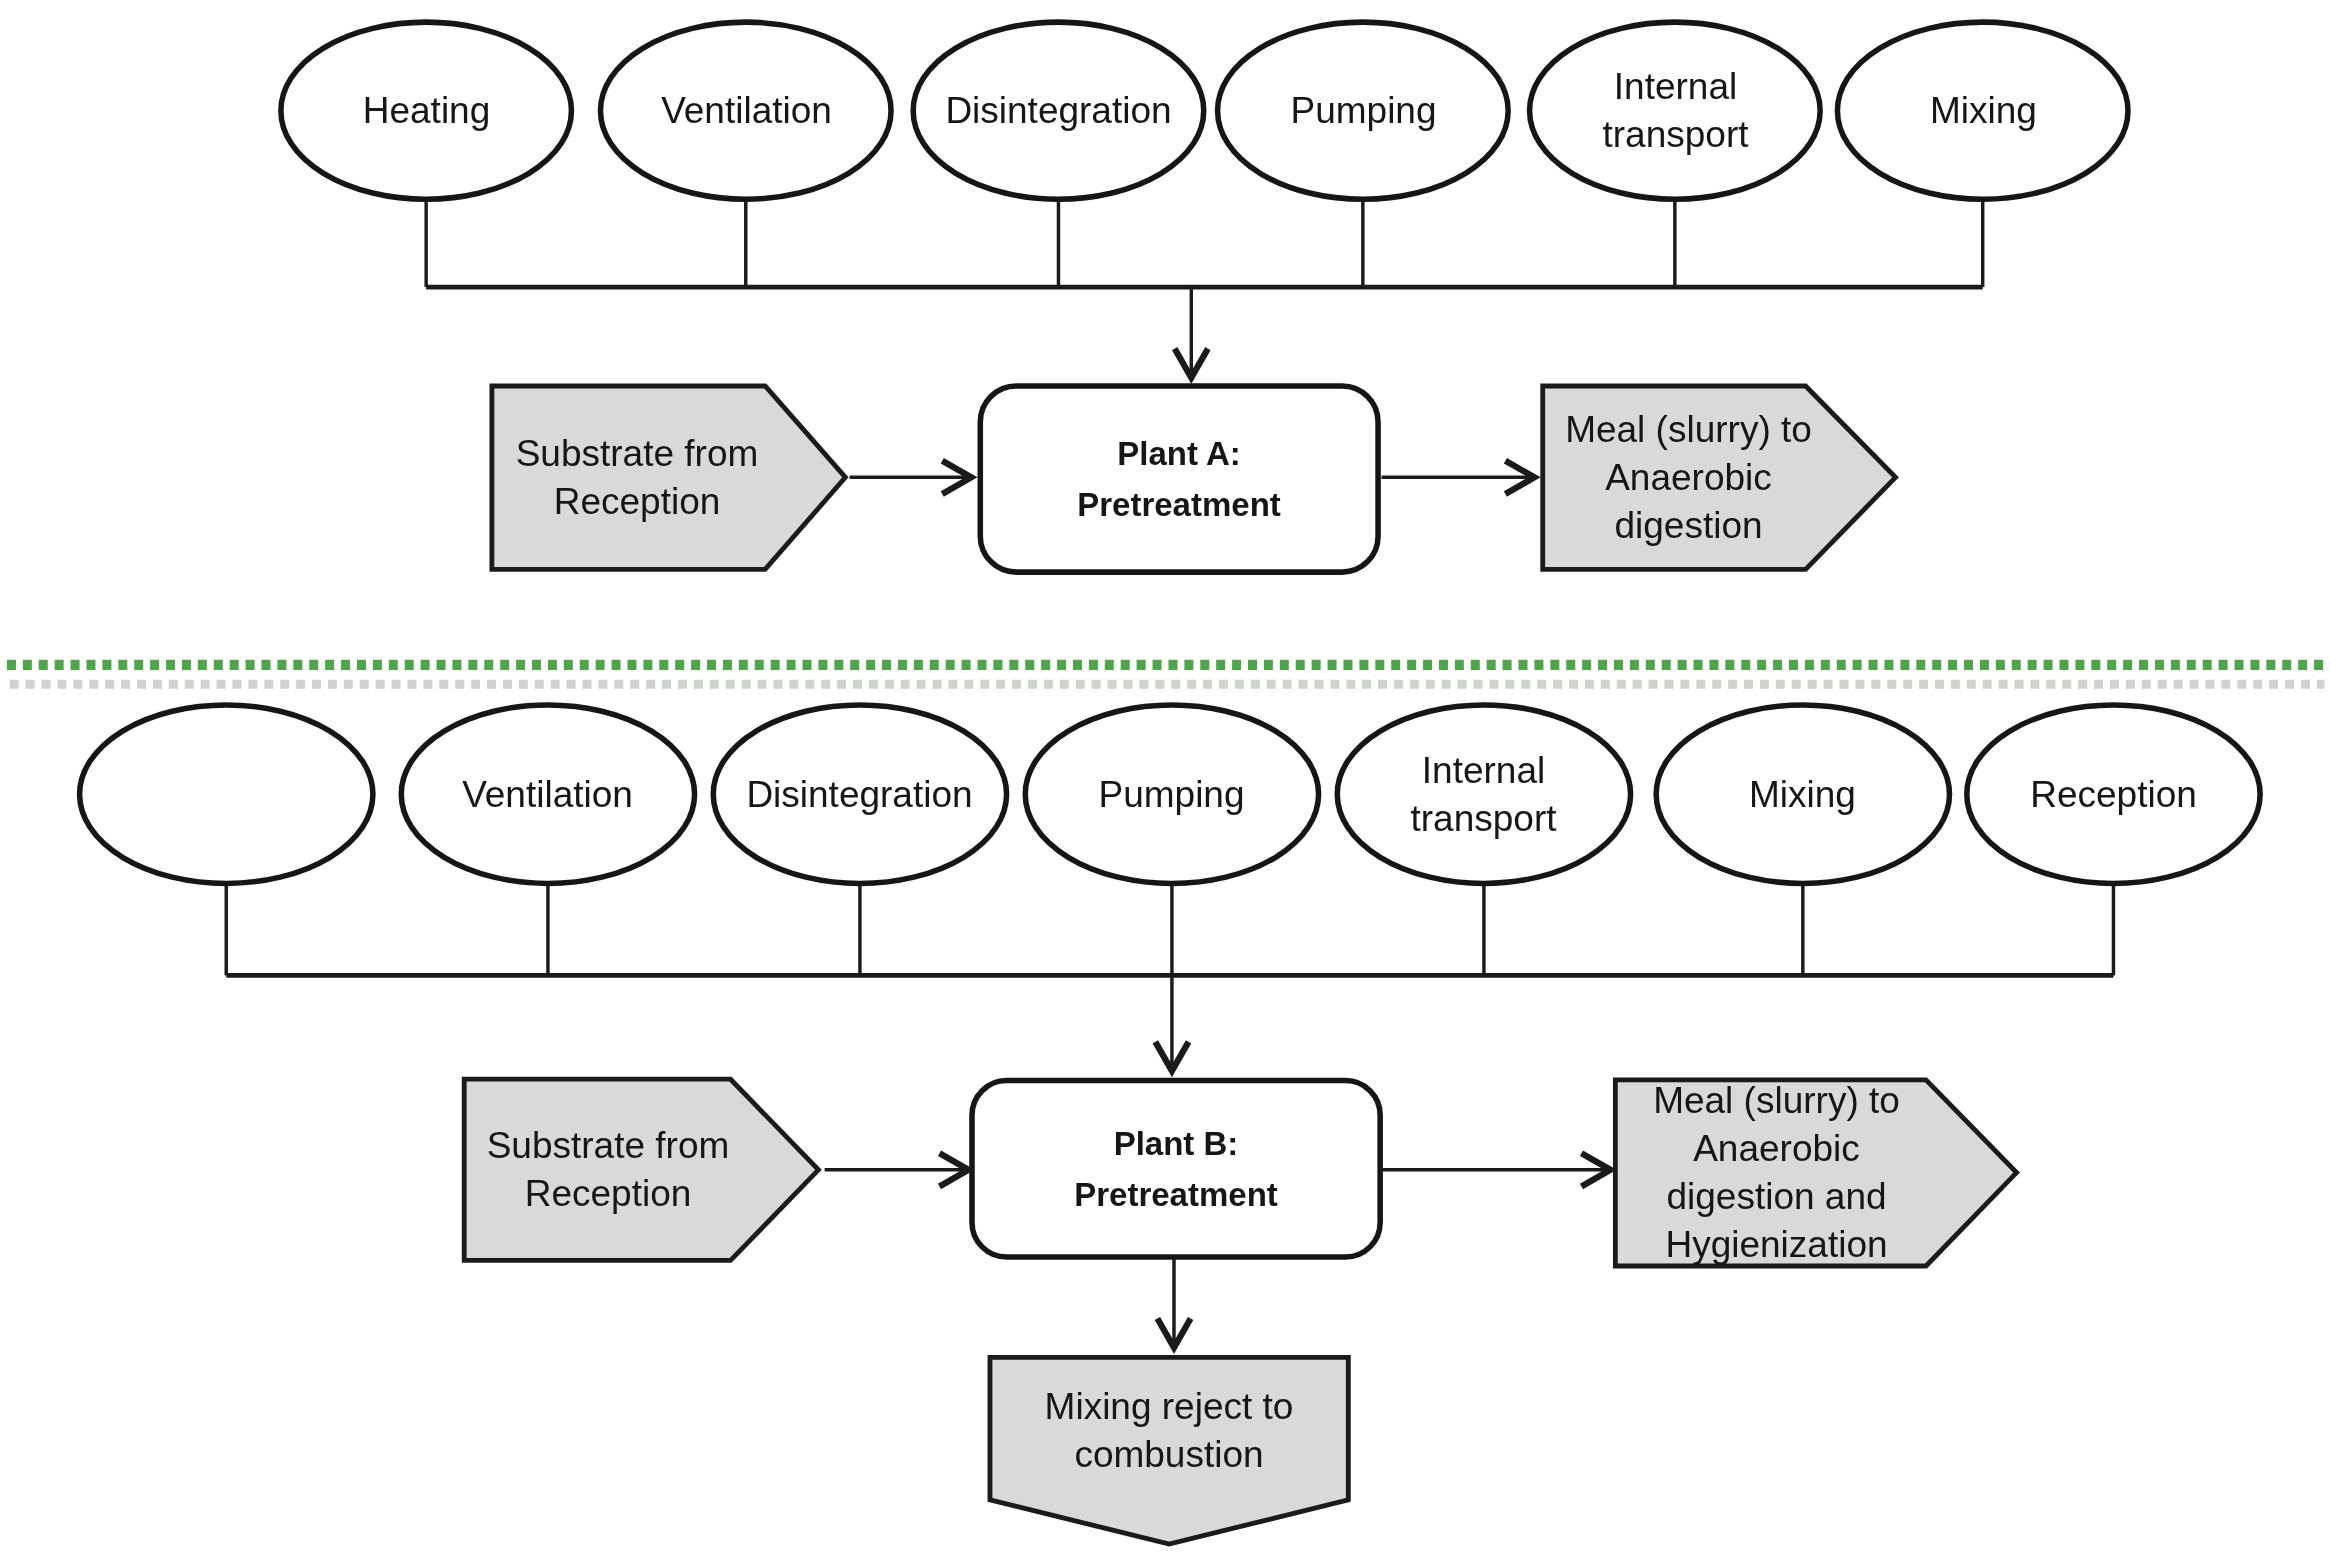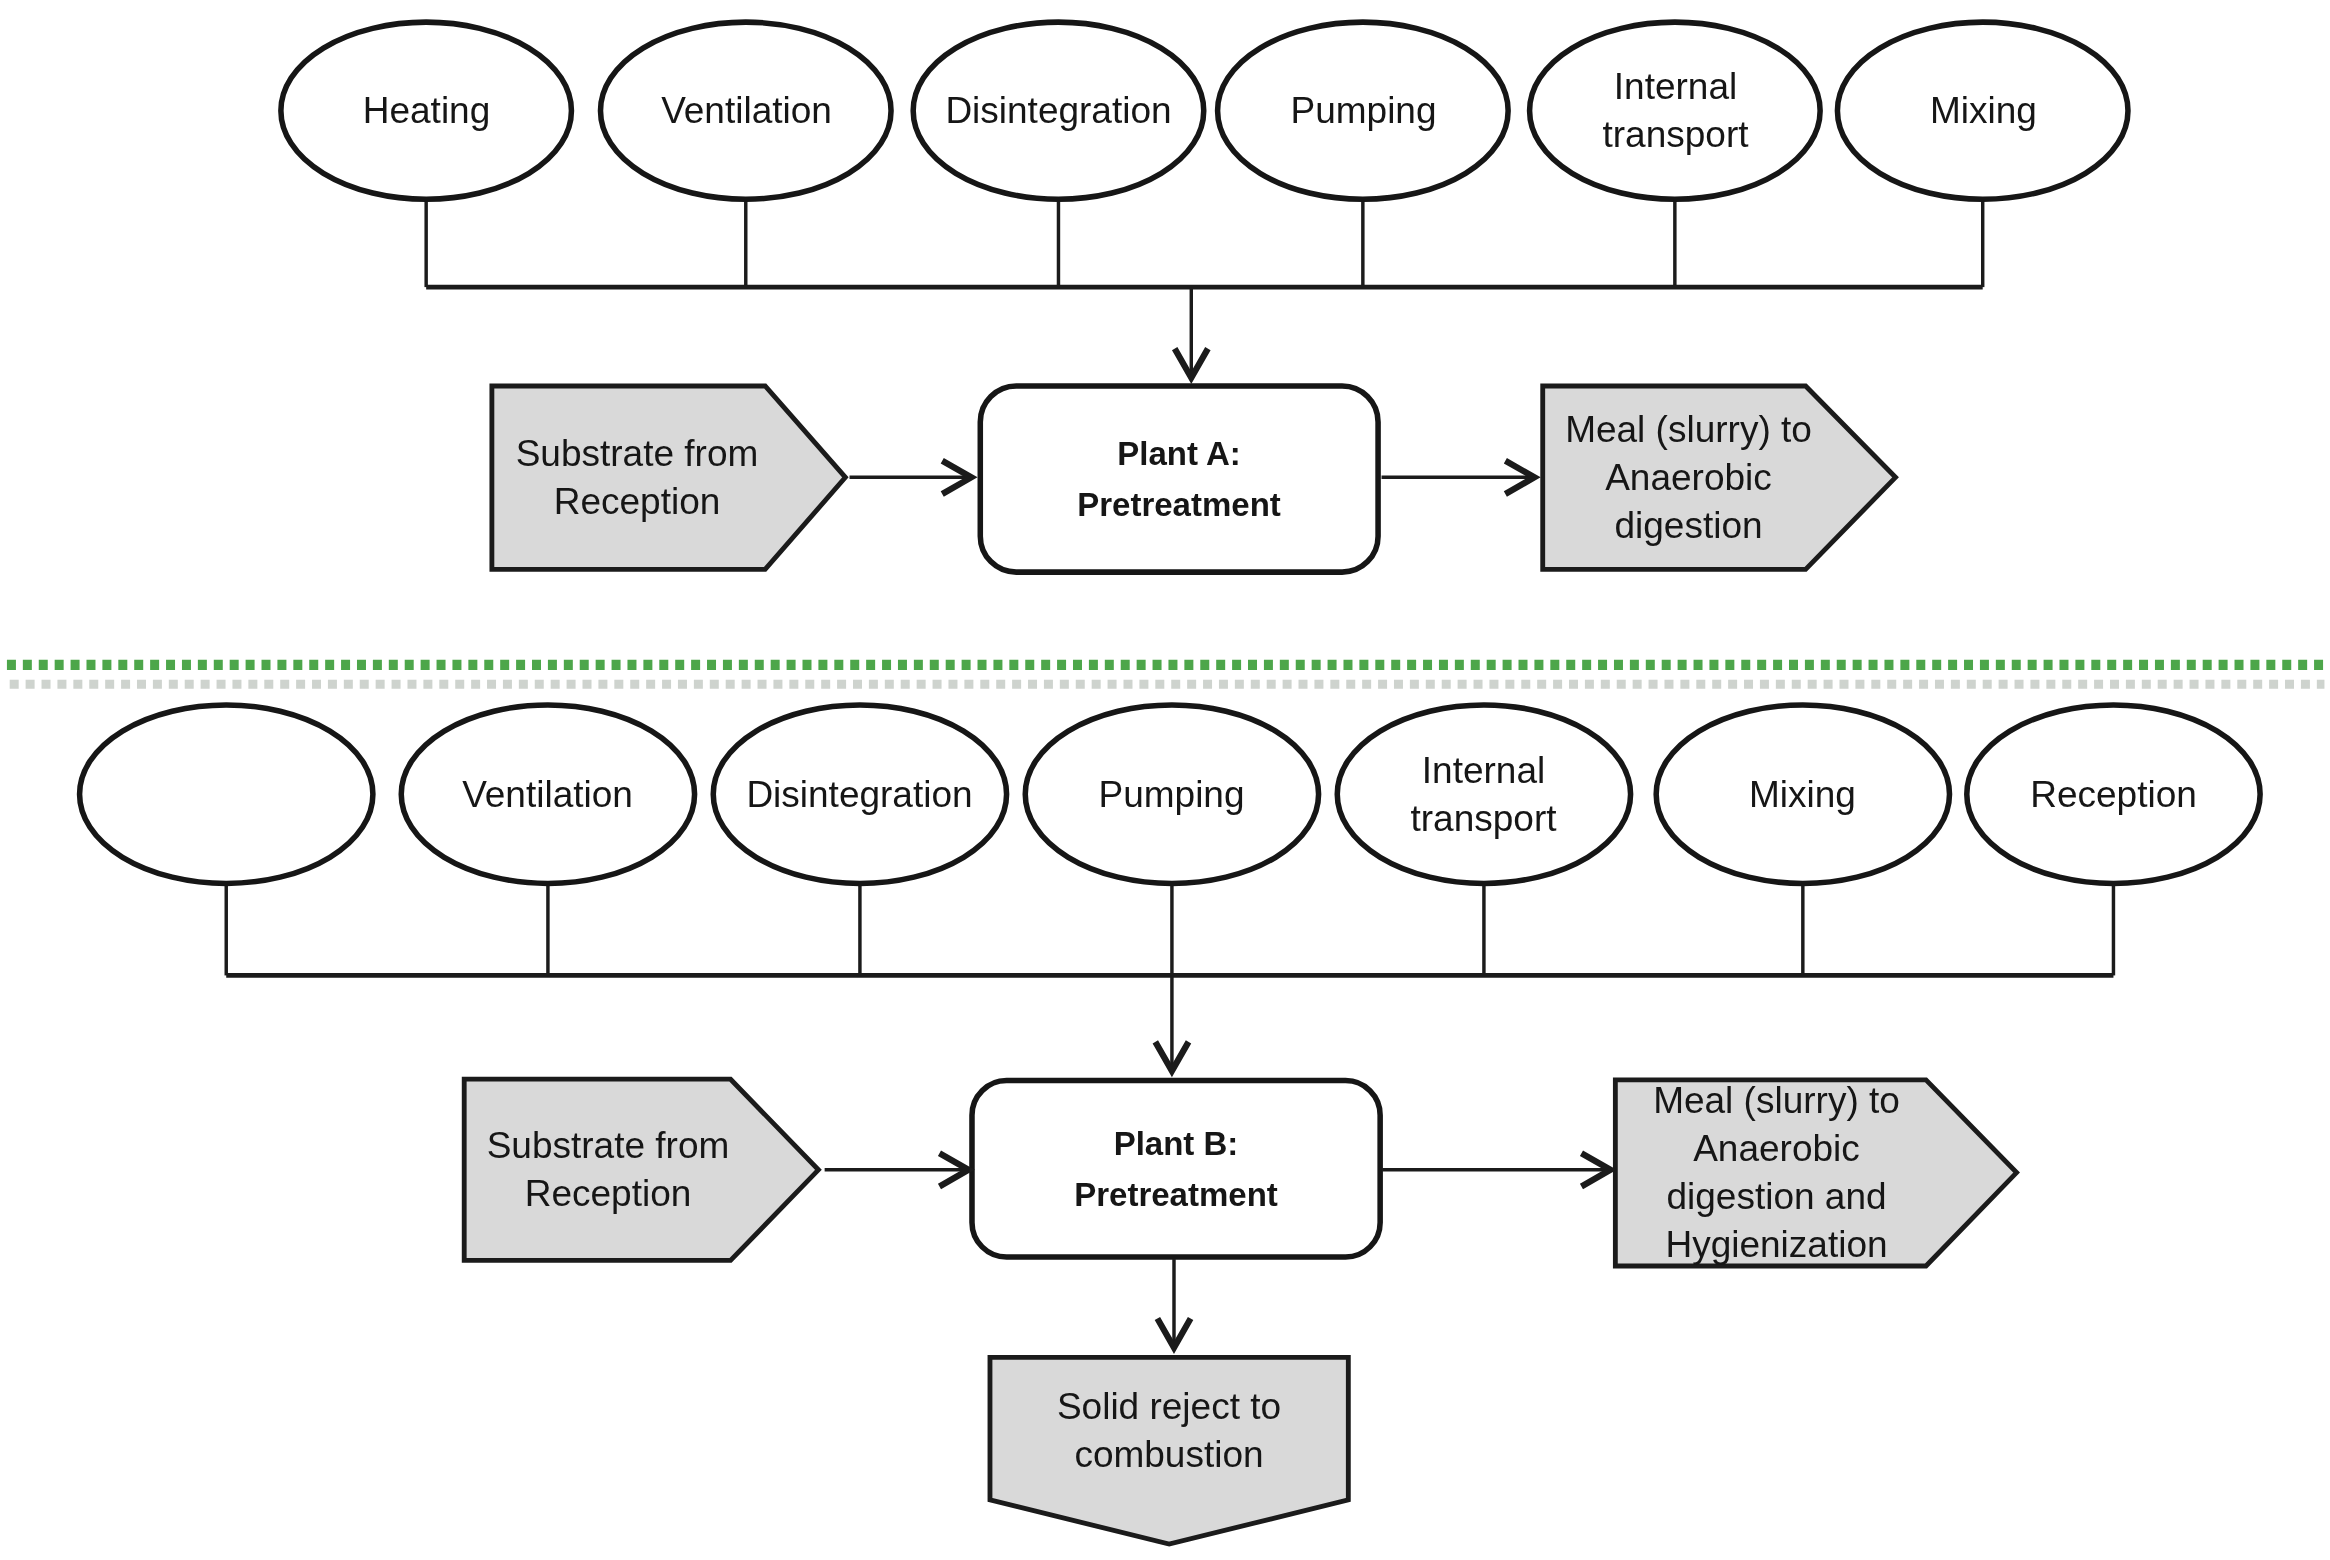--- a/index.html
+++ b/index.html
@@ -136,17 +136,17 @@
   <div class="label" style="left:1967px;top:705px;width:293px;height:179px;">Reception</div>
 
   <div class="label" style="left:468px;top:1079px;width:280px;height:181px;">Substrate from
 Reception</div>
   <div class="label bold" style="left:972px;top:1081px;width:408px;height:176px;">Plant B:
 Pretreatment</div>
   <div class="label" style="left:1612px;top:1078px;width:329px;height:190px;">Meal (slurry) to
 Anaerobic
 digestion and
 Hygienization</div>
-  <div class="label" style="left:990px;top:1357px;width:358px;height:147px;">Solid reject to
+  <div class="label" style="left:990px;top:1357px;width:358px;height:147px;">Mixing reject to
 combustion</div>
 
 </div>
 
 
 </body></html>

